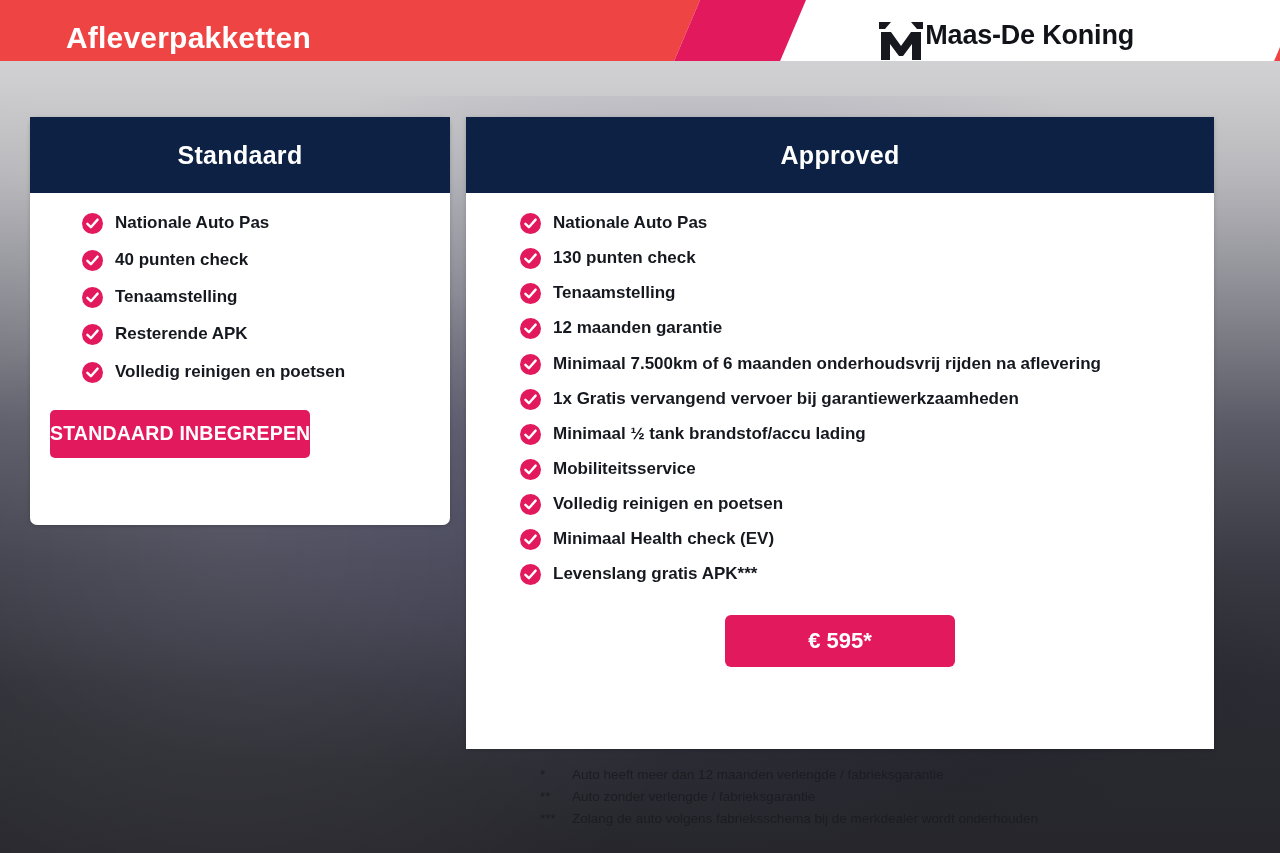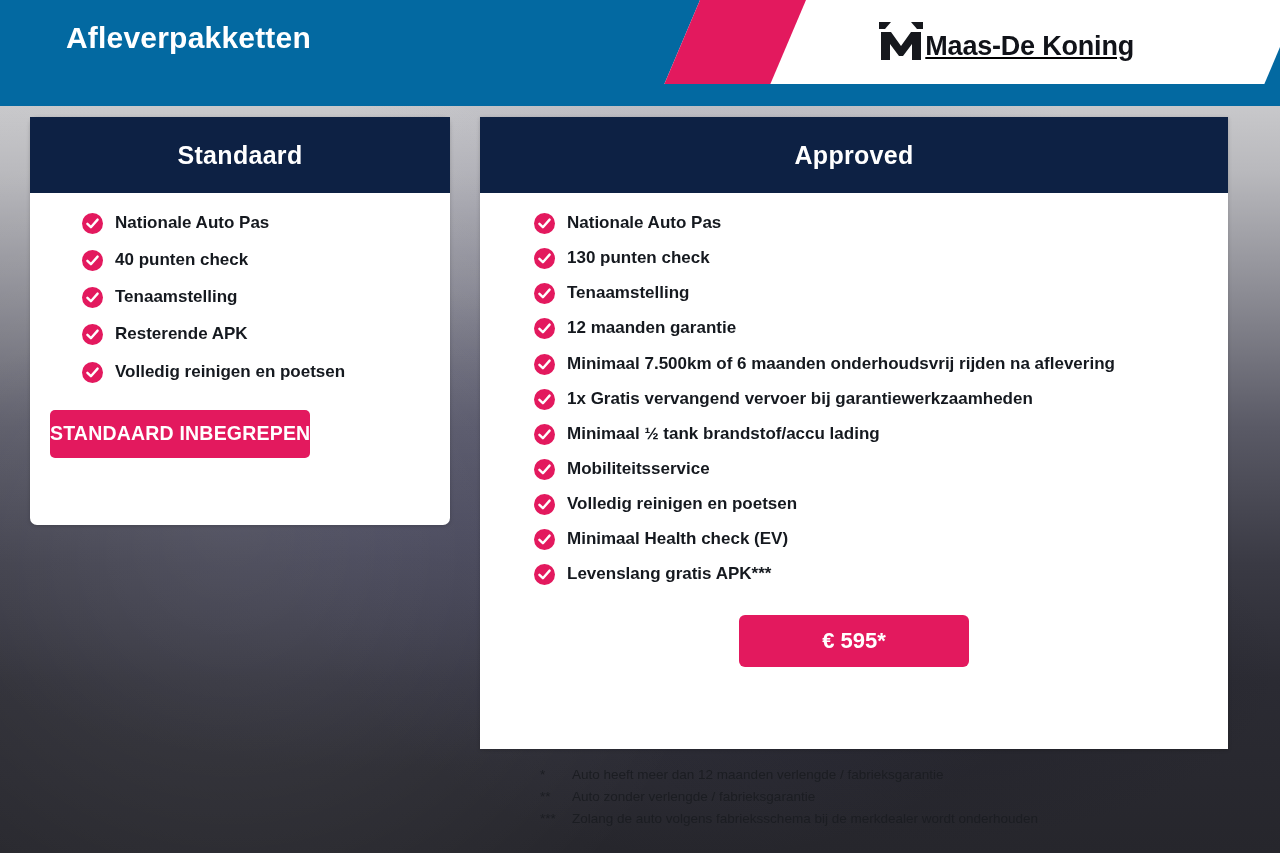--- a/index.html
+++ b/index.html
@@ -30,22 +30,22 @@
     background:
       radial-gradient(circle at 18% 55%, rgba(255,255,255,0.10), rgba(255,255,255,0) 45%),
       radial-gradient(circle at 55% 40%, rgba(90,90,130,0.25), rgba(0,0,0,0) 55%);
   }
 
   
   .header {
     position: absolute;
     top: 0; left: 0;
     width: 1280px;
-    height: 106px;
-    background: #0369a1;
+    height: 61px;
+    background: #ef4444;
     overflow: hidden;
     z-index: 5;
   }
   .header-title {
     position: absolute;
     left: 66px;
     top: 21px;
     font-size: 30px;
     font-weight: bold;
     color: #ffffff;
@@ -69,22 +69,21 @@
     height: 84px;
     background: #e3195e;
     transform: skewX(-23deg);
     transform-origin: top left;
   }
   .brand {
     position: absolute;
     right: 146px;
     top: 20px;
     display: flex;
-    align-items: flex-end;
-    text-decoration: underline;
+    align-items: flex-start;
   }
   .brand-mark { width: 48px; height: 42px; }
   .brand-name {
     font-size: 27px;
     font-weight: bold;
     color: #111319;
     letter-spacing: -0.2px;
   }
 
   
@@ -142,21 +141,21 @@
     border: none;
     border-radius: 5px;
     font-family: Liberation Sans, sans-serif;
     font-size: 19.5px;
     font-weight: bold;
     letter-spacing: 0.2px;
     cursor: pointer;
   }
 
   
-  #card-approved { left: 480px; top: 117px; width: 748px; height: 632px; }
+  #card-approved { left: 466px; top: 117px; width: 748px; height: 632px; }
   #card-approved .feat { padding-left: 24px; margin-bottom: 11px; }
   #card-approved .feat-text { font-size: 17px; }
 
   .price-row {
     display: flex;
     justify-content: center;
     gap: 42px;
     margin-top: 29px;
   }
   .price-btn {

